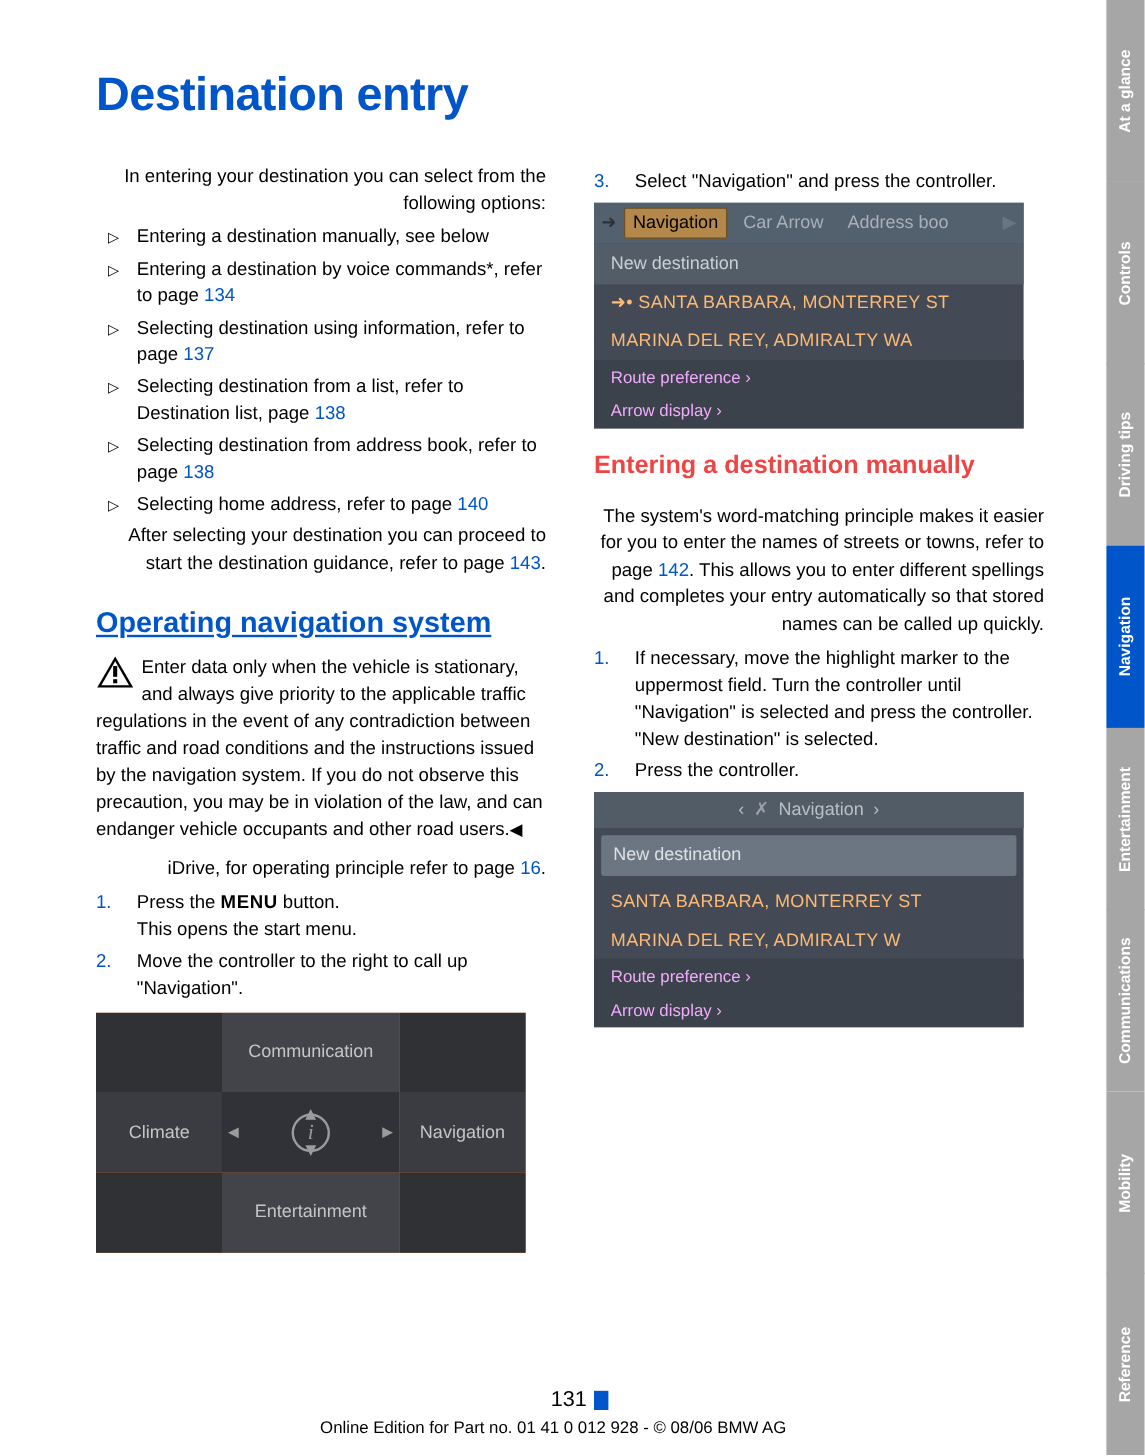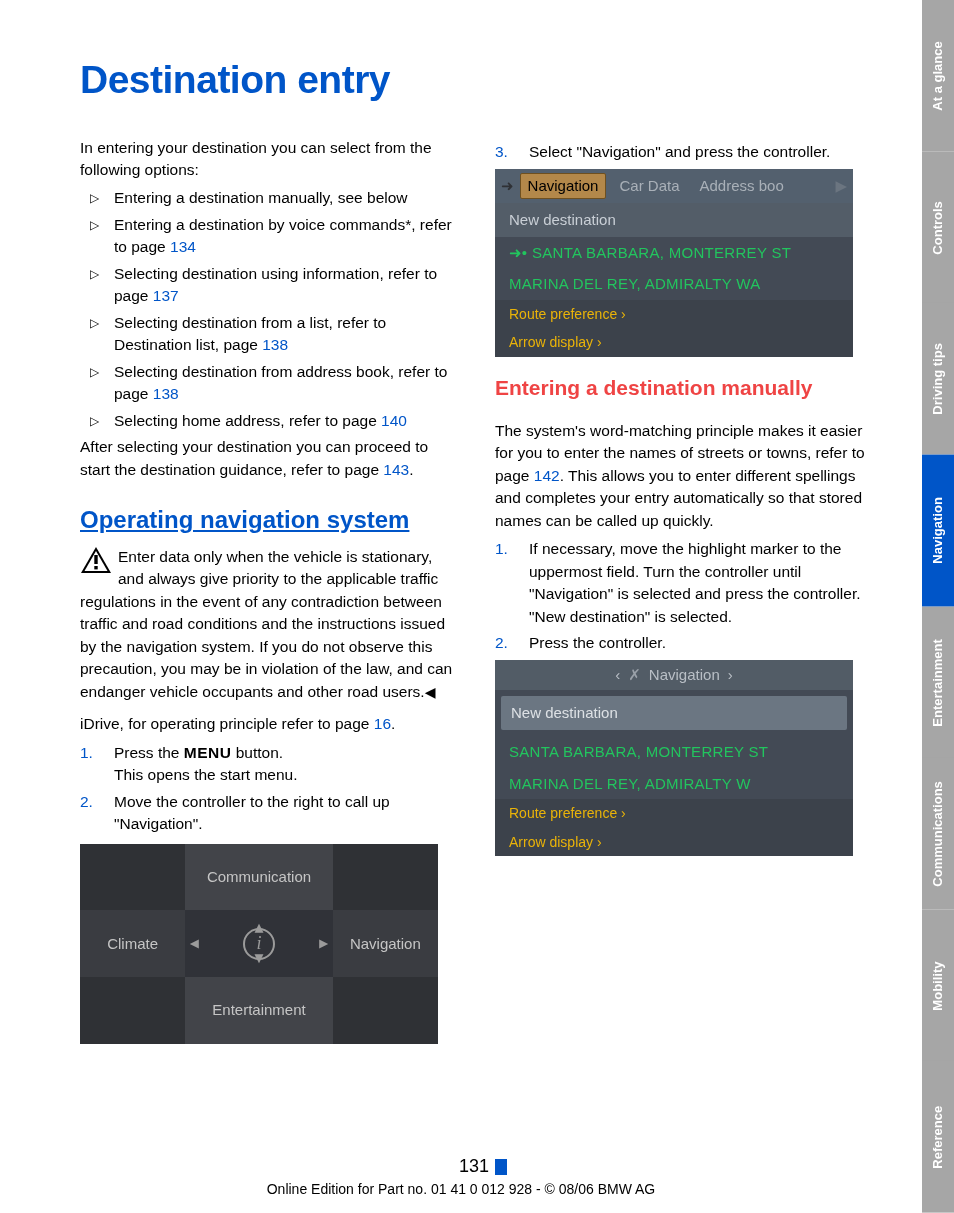--- a/index.html
+++ b/index.html
@@ -7,21 +7,21 @@
 .sidebar { position:absolute; right:0; top:0; bottom:0; width:32px; display:flex; flex-direction:column; }
 .tab { flex:1; display:flex; align-items:center; justify-content:center; color:#fff; font-size:13px; font-weight:bold; writing-mode:vertical-rl; transform:rotate(180deg); padding:6px 0; }
 .t-gray{background:#a6a6a6;}
 .t-blue{background:#0055c8;}
 .content { position:absolute; left:80px; top:52px; width:790px; }
 h1 { color:#0055c8; font-size:39px; margin:0 0 28px 0; font-weight:800; letter-spacing:-0.5px; }
 h2 { color:#0055c8; font-size:24px; font-weight:800; margin:22px 0 8px 0;text-decoration:underline; }
 h3 { color:#ef4444; font-size:21px; font-weight:800; margin:18px 0 20px 0; line-height:1.2;}
 .cols { display:flex; gap:40px; }
 .col { flex:1; min-width:0;}
-p { margin:0 0 6px 0; text-align:left;}
+p { margin:0 0 6px 0; text-align:right;}
 a.ref { color:#0055c8; text-decoration:none; }
 ul.tri { list-style:none; padding:0; margin:4px 0; }
 ul.tri li { position:relative; padding-left:34px; margin:4px 0; }
 ul.tri li:before { content:"▷"; font-size:12px; position:absolute; left:10px; top:3px; }
 ol.num { list-style:none; padding:0; margin:4px 0; counter-reset:item; }
 ol.num li { position:relative; padding-left:34px; margin:4px 0; }
 ol.num .n { color:#0055c8; position:absolute; left:0; top:0; width:26px; text-align:left;}
 .warnwrap { margin-top:6px; }
 .warnwrap .icon { float:left; margin:0 6px 0 0; }
 .warnwrap .icontri { width:32px; height:28px; display:inline-block; }
@@ -41,22 +41,22 @@
 .chev.right{right:4px;top:50%;transform:translateY(-50%) rotate(90deg);}
 .info-i{width:28px;height:28px;border:2px solid #9b9b9b;border-radius:50%;display:flex;align-items:center;justify-content:center;font-family:serif;font-style:italic;color:#9b9b9b;font-size:18px;}
 .screen { width:358px; background:#434a55; color:#c9cfd6; font-size:15px; margin-top:6px;}
 .screen .tabs{display:flex;gap:6px;align-items:center;padding:4px 6px;background:#53606e;}
 .screen .tab-pill{padding:1px 7px;border-radius:2px;}
 .screen .tab-pill.sel{background:#b3884a;color:#000;border:1px solid #6e5020;}
 .screen .tab-pill.dim{color:#a9b0b8;}
 .screen .arr{margin-left:auto;color:#6b7580;}
 .screen .block{background:#535d68;padding:6px 14px;}
 .screen .row{padding:5px 14px;color:#c9cfd6;}
-.screen .row.big{color:#22c55e;font-size:15px;letter-spacing:0.3px;}
-.screen .foot{background:#3c424b;color:#eab308;padding:4px 14px;font-size:14px;}
+.screen .row.big{color:#fdba74;font-size:15px;letter-spacing:0.3px;}
+.screen .foot{background:#3c424b;color:#f0abfc;padding:4px 14px;font-size:14px;}
 .screen .hdr{background:#525c66;padding:4px 10px;display:flex;justify-content:center;align-items:center;gap:8px;color:#b9bfc6;}
 .screen .hdr .sat{color:#9aa1a9;}
 .screen .highlight{background:#6b7682;margin:6px;border-radius:2px;padding:6px 10px;color:#dde1e5;}
 .footer{position:absolute;bottom:14px;left:0;right:32px;text-align:center;font-size:14px;}
 .footer .pn{font-size:18px;margin-left:44px;}
 .footer .bar{display:inline-block;width:12px;height:16px;background:#0055c8;vertical-align:-3px;margin-left:6px;}
 .menubtn{font-weight:bold;letter-spacing:0.5px;}
 .stoparrow{font-size:14px;}
 </style>
 </head>
@@ -132,21 +132,21 @@
 
       <div class="col">
         <ol class="num">
           <li><span class="n">3.</span><span>Select "Navigation" and press the controller.</span></li>
         </ol>
 
         <div class="screen">
           <div class="tabs">
             <span style="color:#2f3135;">➜</span>
             <span class="tab-pill sel">Navigation</span>
-            <span class="tab-pill dim">Car Data</span>
+            <span class="tab-pill dim">Car Arrow</span>
             <span class="tab-pill dim">Address boo</span>
             <span class="arr">▶</span>
           </div>
           <div class="block">New destination</div>
           <div class="row big"><span>➜• </span><span>SANTA BARBARA, MONTERREY ST</span></div>
           <div class="row big" style="">MARINA DEL REY, ADMIRALTY WA</div>
           <div class="foot">Route preference  ›</div>
           <div class="foot">Arrow display  ›</div>
         </div>
 

